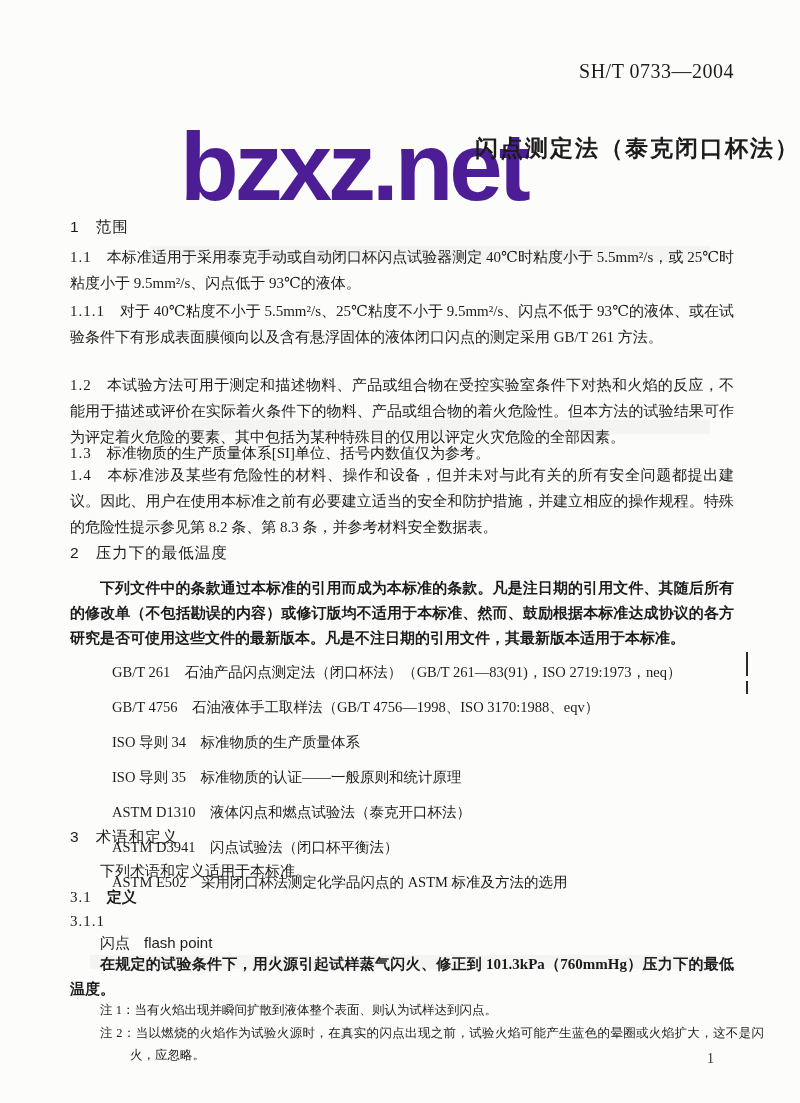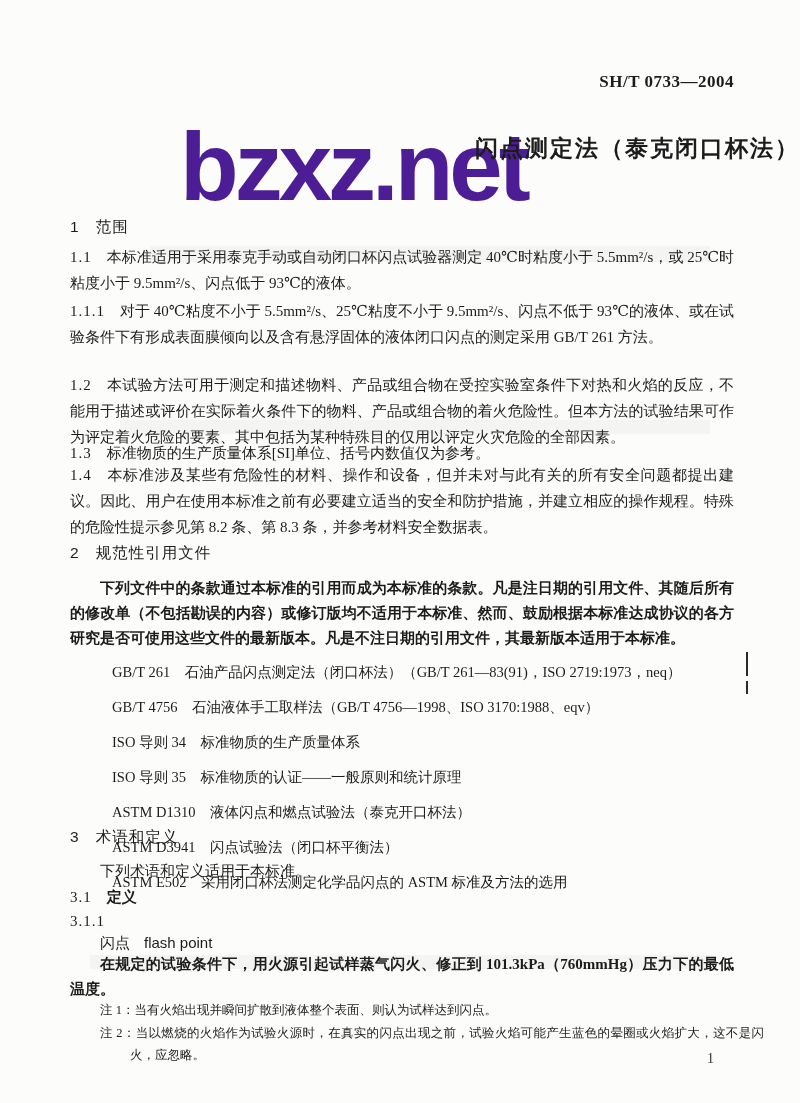--- a/index.html
+++ b/index.html
@@ -26,26 +26,26 @@
     z-index: 0;
     font-family: "Liberation Sans", "DejaVu Sans", sans-serif;
     font-weight: bold;
     font-size: 96px;
     letter-spacing: -4px;
     color: #4c1d95;
     user-select: none;
   }
   .doc-number {
     position: absolute;
-    top: 72px;
+    top: 60px;
     right: 66px;
     z-index: 2;
     font-family: "Liberation Serif", serif;
-    font-weight: bold;
-    font-size: 17px;
+    font-weight: normal;
+    font-size: 20px;
     letter-spacing: 0.5px;
   }
   .title {
     position: absolute;
     top: 133px;
     left: 0;
     width: 100%;
     z-index: 2;
     text-align: right;
     font-family: "Liberation Sans", "DejaVu Sans", sans-serif;
@@ -146,21 +146,21 @@
     <span class="cnum">1.2</span><span>本试验方法可用于测定和描述物料、产品或组合物在受控实验室条件下对热和火焰的反应，不能用于描述或评价在实际着火条件下的物料、产品或组合物的着火危险性。但本方法的试验结果可作为评定着火危险的要素、其中包括为某种特殊目的仅用以评定火灾危险的全部因素。</span>
   </div>
   <div class="blk c13">
     <span class="cnum">1.3</span><span>标准物质的生产质量体系[SI]单位、括号内数值仅为参考。</span>
   </div>
   <div class="blk c14">
     <span class="cnum">1.4</span><span>本标准涉及某些有危险性的材料、操作和设备，但并未对与此有关的所有安全问题都提出建议。因此、用户在使用本标准之前有必要建立适当的安全和防护措施，并建立相应的操作规程。特殊的危险性提示参见第 8.2 条、第 8.3 条，并参考材料安全数据表。</span>
   </div>
 
   <div class="blk heading h-ref">
-    <span class="hnum">2</span><span>规范性引用文件</span>
+    <span class="hnum">2</span><span>压力下的最低温度</span>
   </div>
 
   <div class="blk ref-intro indent2">下列文件中的条款通过本标准的引用而成为本标准的条款。凡是注日期的引用文件、其随后所有的修改单（不包括勘误的内容）或修订版均不适用于本标准、然而、鼓励根据本标准达成协议的各方研究是否可使用这些文件的最新版本。凡是不注日期的引用文件，其最新版本适用于本标准。</div>
 
   <div class="blk ref-list">
     <div class="ref-item">GB/T 261　石油产品闪点测定法（闭口杯法）（GB/T 261—83(91)，ISO 2719:1973，neq）</div>
     <div class="ref-item">GB/T 4756　石油液体手工取样法（GB/T 4756—1998、ISO 3170:1988、eqv）</div>
     <div class="ref-item">ISO 导则 34　标准物质的生产质量体系</div>
     <div class="ref-item">ISO 导则 35　标准物质的认证——一般原则和统计原理</div>
     <div class="ref-item">ASTM D1310　液体闪点和燃点试验法（泰克开口杯法）</div>

